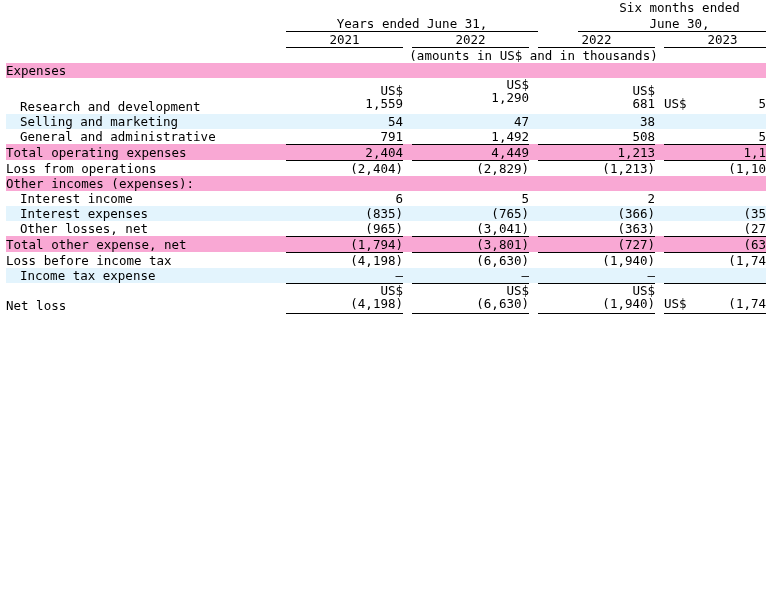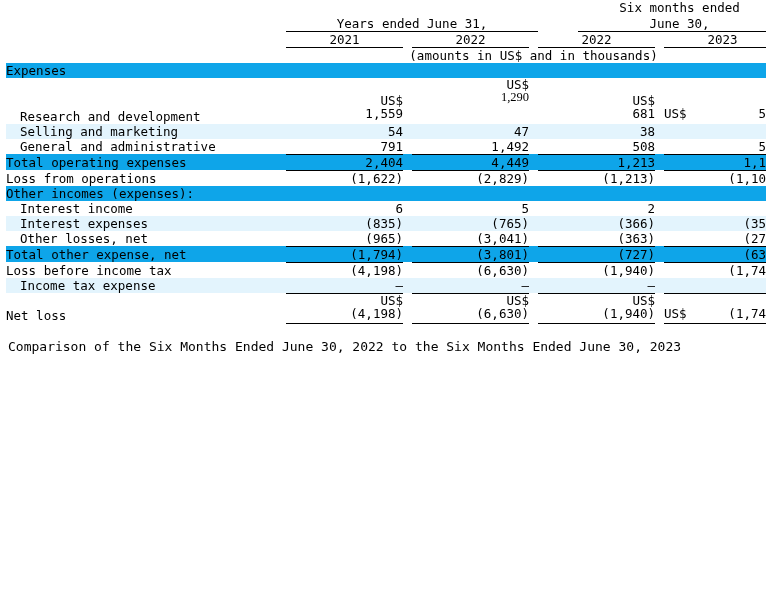--- a/index.html
+++ b/index.html
@@ -56,21 +56,21 @@
     text-align: center;
     border-bottom: 1px solid #000;
     padding-bottom: 2px;
   }
   .hdr-amounts {
     text-align: center;
     padding: 3px 0 4px 0;
     white-space: nowrap;
   }
 
-  tr.band td { background: #0ea5e9; }
+  tr.band td { background: #f9a8d4; }
   tr.band-light td { background: #e3f4fd; margin-left: 12px; }
 
   .lbl {
     padding: 3px 0 3px 0;
     white-space: nowrap;
   }
   .lbl.i1 { padding-left: 14px; }
   .num {
     text-align: right;
     padding: 3px 6px 3px 0;
@@ -170,21 +170,21 @@
           <td class="lbl i1">Research and development</td>
           <td class="cur-top"></td>
           <td class="num-stack">
             <span class="us">US$</span>
             <span style="display: block; padding-bottom: 3px;">1,559</span>
           </td>
           <td></td>
           <td class="cur-top"></td>
           <td class="num-stack">
             <span class="us">US$</span>
-            <span style="display: block; padding-bottom: 19px; font-family: Liberation Serif, serif;">1,290</span>
+            <span style="display: block; padding-bottom: 9px;">1,290</span>
           </td>
           <td></td>
           <td class="cur-top"></td>
           <td class="num-stack">
             <span class="us">US$</span>
             <span style="display: block; padding-bottom: 3px;">681</span>
           </td>
           <td></td>
           <td class="cur-top" style="vertical-align: bottom; padding-bottom: 3px;">US$</td>
           <td class="num-stack">
@@ -229,21 +229,21 @@
           <td></td>
           <td class="cur" style="border-top: 1px solid rgb(0, 0, 0);"></td>
           <td class="num" style="border-top: 1px solid rgb(0, 0, 0);">1,213</td>
           <td></td>
           <td class="cur" style="border-top: 1px solid rgb(0, 0, 0);"></td>
           <td class="num" style="border-top: 1px solid rgb(0, 0, 0);">1,109</td>
         </tr>
         <tr>
           <td class="lbl">Loss from operations</td>
           <td class="cur" style="border-top: 1px solid rgb(0, 0, 0);"></td>
-          <td class="num" style="border-top: 1px solid rgb(0, 0, 0);">(1,622)</td>
+          <td class="num" style="border-top: 1px solid rgb(0, 0, 0);">(2,404)</td>
           <td></td>
           <td class="cur" style="border-top: 1px solid rgb(0, 0, 0);"></td>
           <td class="num" style="border-top: 1px solid rgb(0, 0, 0);">(2,829)</td>
           <td></td>
           <td class="cur" style="border-top: 1px solid rgb(0, 0, 0);"></td>
           <td class="num" style="border-top: 1px solid rgb(0, 0, 0);">(1,213)</td>
           <td></td>
           <td class="cur" style="border-top: 1px solid rgb(0, 0, 0);"></td>
           <td class="num" style="border-top: 1px solid rgb(0, 0, 0);">(1,109)</td>
         </tr>
@@ -366,15 +366,14 @@
           </td>
           <td></td>
           <td class="cur-top" style="vertical-align: bottom; padding-bottom: 3px; border-top: 1px solid rgb(0, 0, 0); border-bottom: 1px solid rgb(0, 0, 0);">US$</td>
           <td class="num-stack" style="border-top: 1px solid rgb(0, 0, 0); border-bottom: 1px solid rgb(0, 0, 0);">
             <span style="display: block; padding-bottom: 3px;">(1,742)</span>
           </td>
         </tr>
       </tbody>
   </table>
 
-  <div class="cmp">Comparison of the Six Months Ended June 30, 2022 to the Six Months Ended June 30, 2023</div>
 
 </div>
 
 </body></html>

